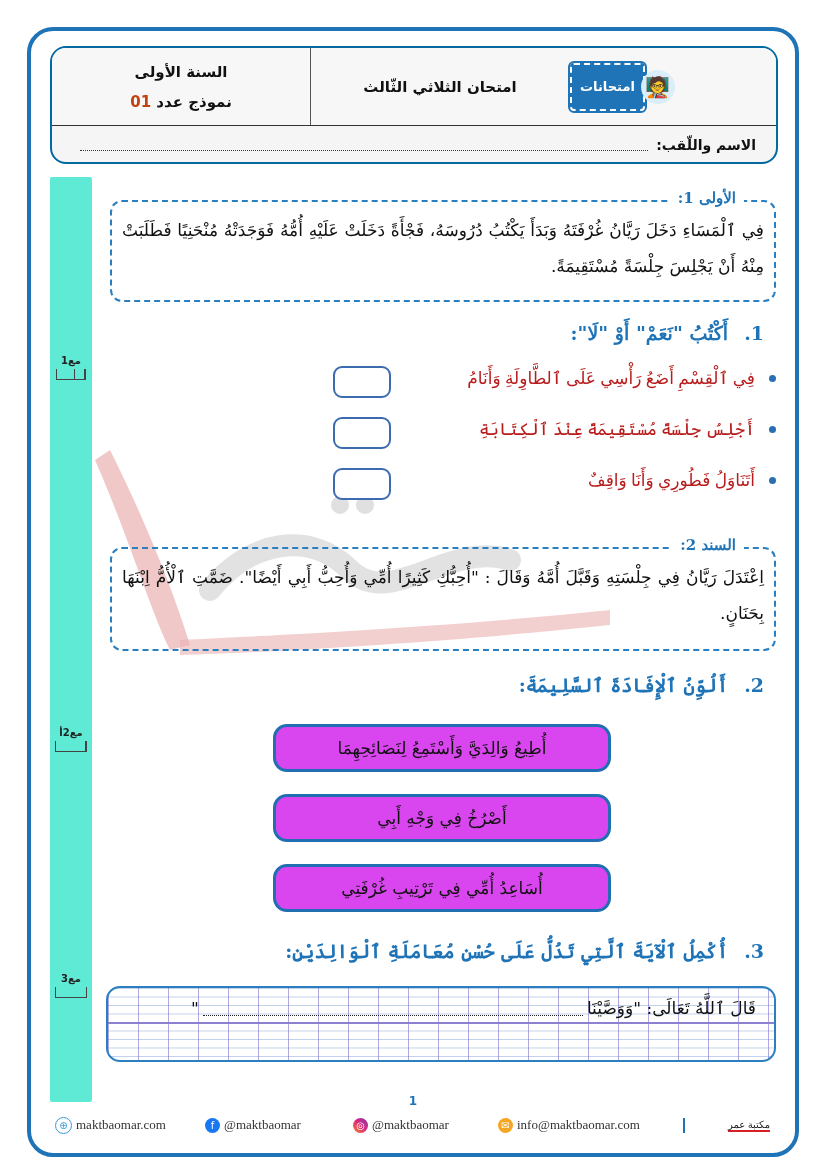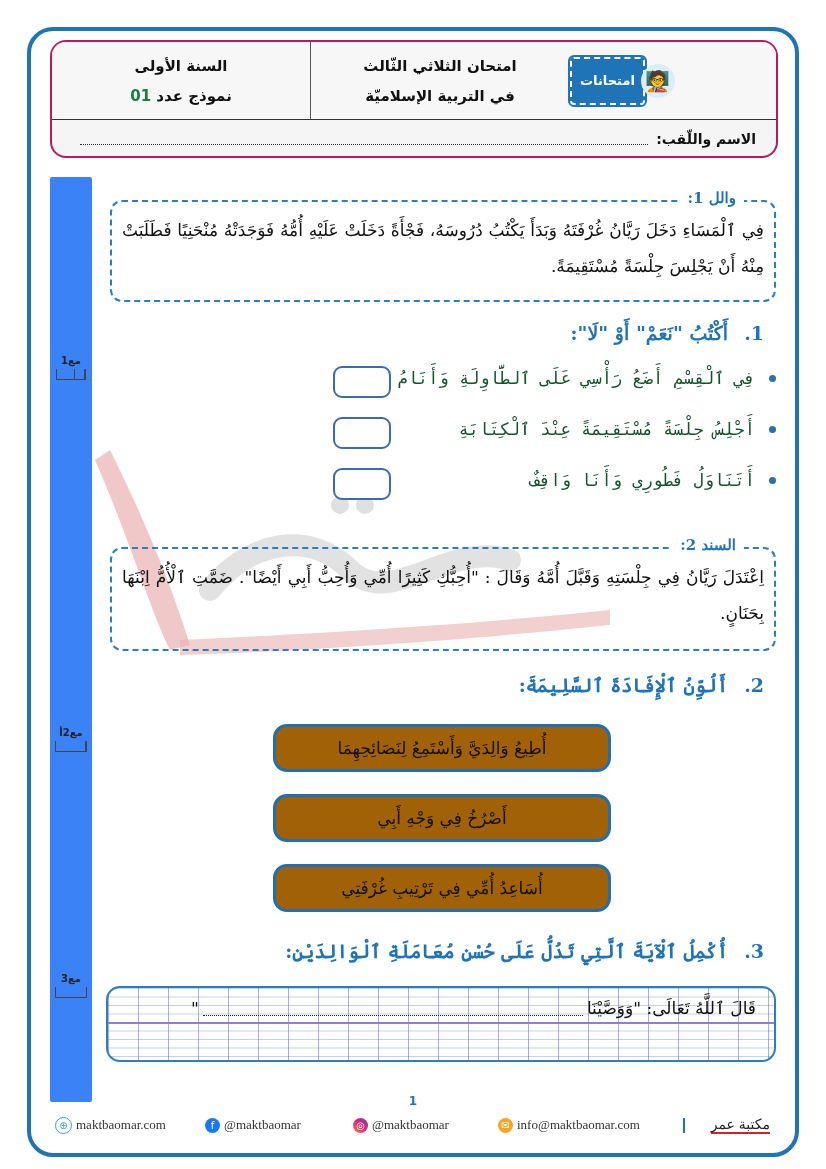--- a/index.html
+++ b/index.html
@@ -1,78 +1,77 @@
 <!DOCTYPE html>
 <html><head>
 <meta charset="utf-8">
 <style>
   html,body{margin:0;padding:0;background:#fff;}
   body{width:826px;height:1169px;position:relative;overflow:hidden;font-family:"DejaVu Sans",sans-serif;}
   .page-frame{position:absolute;left:27px;top:27px;width:772px;height:1130px;border:4px solid #1f74b8;border-radius:26px;box-sizing:border-box;}
   
-  .header{position:absolute;left:50px;top:40px;width:728px;height:118px;border:2px solid #be185d;border-radius:16px;box-sizing:border-box;background:#f5f5f5;overflow:hidden;}
+  .header{position:absolute;left:50px;top:46px;width:728px;height:118px;border:2px solid #0369a1;border-radius:16px;box-sizing:border-box;background:#f5f5f5;overflow:hidden;}
   .header-top{position:absolute;left:0;top:0;width:100%;height:77px;border-bottom:1.5px solid #333;background:#f7f7f7;}
   .hcell{position:absolute;top:0;height:77px;display:flex;flex-direction:column;align-items:center;justify-content:center;font-weight:bold;font-size:15px;color:#111;direction:rtl;line-height:30px;}
   .hcell.left{left:0;width:258px;border-right:1.5px solid #555;}
   .hcell.mid{left:258px;width:260px;}
   .hcell.logo{left:518px;width:210px;align-items:flex-end;padding-right:18px;box-sizing:border-box;}
-  .num-blue{color:#15803d;}
+  .num-blue{color:#c2410c;}
   .logo-badge{display:flex;align-items:center;direction:ltr;}
   .logo-label{background:#1f74b8;color:#fff;font-size:13px;font-weight:bold;padding:7px 8px;border-radius:4px;border:2px dashed #fff;outline:2px solid #1f74b8;}
   .logo-face{width:34px;height:34px;border-radius:50%;background:#d9eef8;margin-left:-4px;position:relative;display:flex;align-items:center;justify-content:center;font-size:20px;}
   .name-row{position:absolute;left:0;top:77px;width:100%;height:39px;display:flex;align-items:center;direction:rtl;padding:0 20px;box-sizing:border-box;border-radius:9px;}
   .name-label{font-size:14px;font-weight:bold;color:#111;white-space:nowrap;}
   .name-dots{flex:1;border-bottom:1.5px dotted #333;margin:0 8px;height:12px;}
   
-  .side-strip{position:absolute;left:50px;top:177px;width:42px;height:925px;background:#3b82f6;border-radius:2px;}
+  .side-strip{position:absolute;left:50px;top:177px;width:42px;height:925px;background:#5eead4;border-radius:2px;}
   .score{position:absolute;left:0;width:42px;text-align:center;font-size:10px;font-weight:bold;color:#222;direction:rtl;}
   .score-box{margin:3px auto 0;height:10px;border:1px solid #444;border-top:none;display:flex;}
   .score-box span{flex:1;border-right:1px solid #444;}
   .score-box span:last-child{border-right:none;}
   
   .watermark{position:absolute;left:90px;top:420px;width:520px;height:240px;pointer-events:none;}
   
   .sanad{position:absolute;left:110px;width:666px;border:2px dashed #2a7fc1;border-radius:12px;box-sizing:border-box;direction:rtl;padding:10px 10px 8px;font-family:"DejaVu Serif",serif;font-size:17px;line-height:36px;color:#111;text-align:justify;background:transparent;}
   .sanad-title{position:absolute;right:30px;top:-14px;background:#fff;padding:0 8px;color:#1f74b8;font-weight:bold;font-size:15px;font-family:"DejaVu Serif",serif;line-height:20px;direction:rtl;}
   .q-title{position:absolute;right:62px;direction:rtl;color:#1f74b8;font-weight:bold;font-size:19px;font-family:"DejaVu Serif",serif;white-space:nowrap;}
   .q-title .qn{margin-left:16px;}
-  .bullet-item{position:absolute;right:50px;direction:rtl;font-family:Liberation Mono, monospace;font-size:17px;color:#14532d;display:flex;align-items:center;}
+  .bullet-item{position:absolute;right:50px;direction:rtl;font-family:Liberation Serif, serif;font-size:17px;color:#b91c1c;display:flex;align-items:center;}
   .bullet-dot{width:7px;height:7px;border-radius:50%;background:#2a6fb2;margin-left:14px;}
   .answer-box{position:absolute;left:333px;width:58px;height:32px;border:2.5px solid #3c6bb0;border-radius:9px;box-sizing:border-box;background:#fff;}
-  .option-box{position:absolute;left:273px;width:338px;height:48px;border:3px solid #1f6fb2;border-radius:14px;box-sizing:border-box;display:flex;align-items:center;justify-content:center;direction:rtl;font-family:"DejaVu Serif",serif;font-size:17px;color:#111;background:#a16207;}
+  .option-box{position:absolute;left:273px;width:338px;height:48px;border:3px solid #1f6fb2;border-radius:14px;box-sizing:border-box;display:flex;align-items:center;justify-content:center;direction:rtl;font-family:"DejaVu Serif",serif;font-size:17px;color:#111;background:#d946ef;}
   .grid-box{position:absolute;left:106px;top:986px;width:670px;height:76px;border:2.5px solid #2a7fc1;border-radius:14px;box-sizing:border-box;overflow:hidden;
     background-image:
       linear-gradient(to right, rgba(110,100,200,0.55) 1px, transparent 1px),
       linear-gradient(to bottom, rgba(140,170,220,0.55) 1px, transparent 1px);
     background-size:30px 100%, 100% 8.5px;}
   .grid-mid{position:absolute;left:0;top:34px;width:100%;height:1.5px;background:#8f7fd0;}
   .grid-line-text{position:absolute;right:18px;top:10px;direction:rtl;display:flex;align-items:center;font-family:"DejaVu Serif",serif;font-size:17px;color:#111;white-space:nowrap;}
   .grid-dots{width:380px;border-bottom:1.5px dotted #222;height:14px;margin:0 4px;}
   
   .page-number{position:absolute;left:0;width:826px;top:1094px;text-align:center;font-size:12px;font-weight:bold;color:#1f74b8;}
   .footer{position:absolute;left:55px;top:1114px;width:715px;height:22px;display:flex;align-items:center;font-family:"Liberation Serif",serif;font-size:13px;color:#333;}
   .f-item{display:flex;align-items:center;}
   .f-icon{width:15px;height:15px;border-radius:50%;display:inline-flex;align-items:center;justify-content:center;font-size:10px;color:#fff;margin-right:4px;font-family:"DejaVu Sans",sans-serif;}
   .f-sep{width:2px;height:15px;background:#1f74b8;}
-  .f-logo{font-family:Liberation Sans, sans-serif;font-size:14px;color:#222;direction:rtl;border-bottom:2px solid #d81f26;}
+  .f-logo{font-family:Liberation Serif, serif;font-size:10px;color:#222;direction:rtl;border-bottom:2px solid #d81f26;}
 </style>
 </head>
 <body>
 
 <div class="page-frame"></div>
 
 <div class="header">
   <div class="header-top">
     <div class="hcell left">
       <div>السنة الأولى</div>
       <div><span>نموذج عدد</span> <span class="num-blue">01</span></div>
     </div>
     <div class="hcell mid">
       <div>امتحان الثلاثي الثّالث</div>
-      <div>في التربية الإسلاميّة</div>
     </div>
     <div class="hcell logo">
       <div class="logo-badge">
         <span class="logo-label">امتحانات</span>
         <span class="logo-face">🧑‍🏫</span>
       </div>
     </div>
   </div>
   <div class="name-row">
     <span class="name-label">الاسم واللّقب:</span>
@@ -106,21 +105,21 @@
 
 <svg class="watermark" viewBox="0 0 520 240">
   <path d="M5 40 C 40 120, 60 190, 80 230 L 100 225 C 80 160, 50 90, 20 30 Z" fill="#eab0b0" opacity="0.7"></path>
   <path d="M90 220 C 200 215, 380 205, 520 190 L 520 205 C 380 220, 200 232, 90 235 Z" fill="#eab0b0" opacity="0.6"></path>
   <path d="M120 170 C 160 120, 220 110, 260 150 C 300 190, 360 120, 420 140" stroke="#d8d8d8" stroke-width="22" fill="none" stroke-linecap="round" opacity="0.75"></path>
   <circle cx="250" cy="85" r="9" fill="#d8d8d8" opacity="0.8"></circle>
   <circle cx="275" cy="85" r="9" fill="#d8d8d8" opacity="0.8"></circle>
 </svg>
 
 <div class="sanad" style="top:200px;height:102px;">
-  <span class="sanad-title">والل 1:</span>
+  <span class="sanad-title">الأولى 1:</span>
   <div>فِي ٱلْمَسَاءِ دَخَلَ رَيَّانُ غُرْفَتَهُ وَبَدَأَ يَكْتُبُ دُرُوسَهُ، فَجْأَةً دَخَلَتْ عَلَيْهِ أُمُّهُ فَوَجَدَتْهُ مُنْحَنِيًا فَطَلَبَتْ مِنْهُ أَنْ يَجْلِسَ جِلْسَةً مُسْتَقِيمَةً.</div>
 </div>
 
 <div class="q-title" style="top:322px;">
   <span class="qn">1.</span><span>أَكْتُبُ "نَعَمْ" أَوْ "لَا":</span>
 </div>
 <div class="bullet-item" style="top:368px;">
   <span class="bullet-dot"></span>
   <span>فِي ٱلْقِسْمِ أَضَعُ رَأْسِي عَلَى ٱلطَّاوِلَةِ وَأَنَامُ</span>
 </div>

